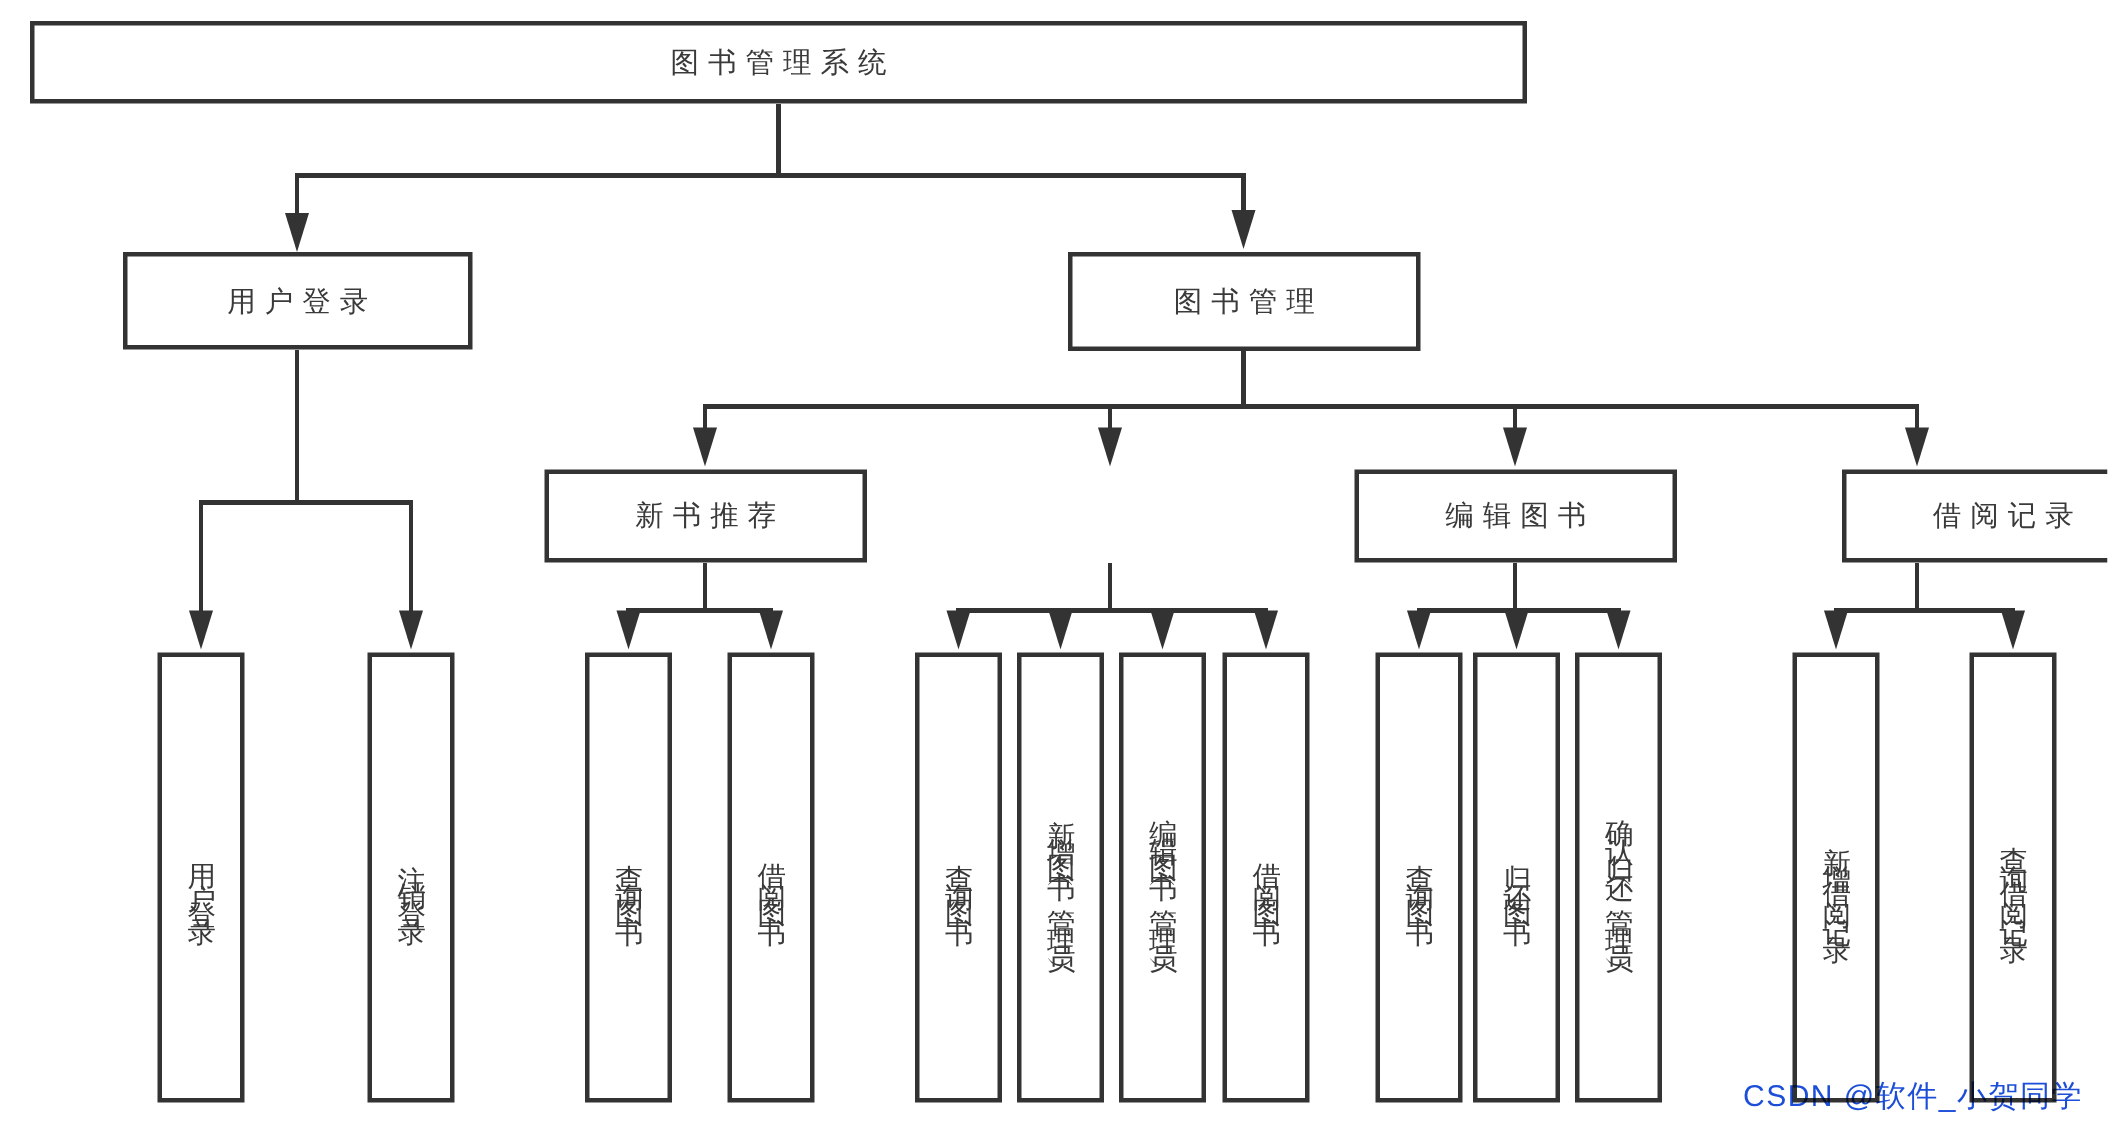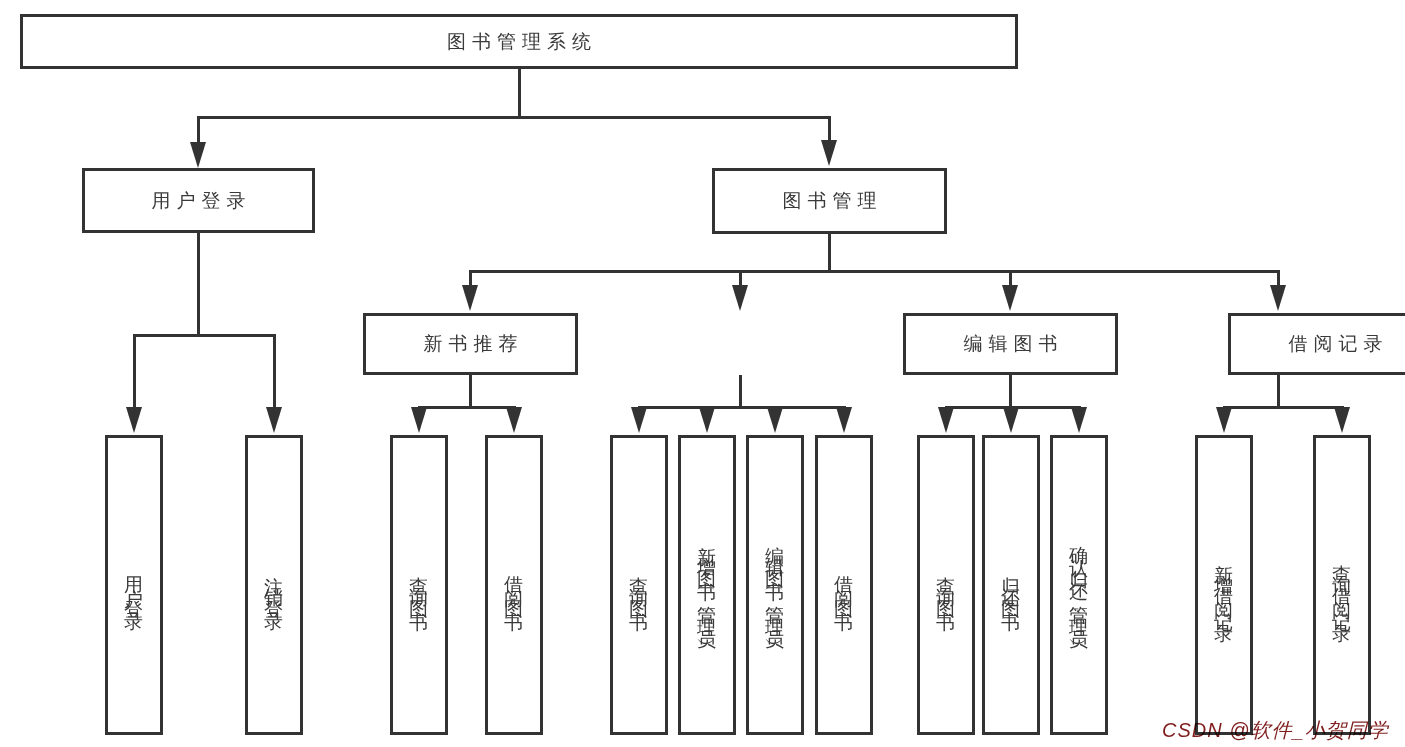--- a/index.html
+++ b/index.html
@@ -125,14 +125,14 @@
   <div class="node leaf" style="left:746px">编辑图书（管理员）</div>
   <div class="node leaf" style="left:815px">借阅图书</div>
 
   <div class="node leaf" style="left:917px">查询图书</div>
   <div class="node leaf" style="left:982px">归还图书</div>
   <div class="node leaf" style="left:1050px">确认归还（管理员）</div>
 
   <div class="node leaf" style="left:1195px">新增借阅记录</div>
   <div class="node leaf" style="left:1313px">查询借阅记录</div>
 
-  <div class="watermark" style="color: #7f1d1d; font-style: italic;">CSDN @软件_小贺同学</div>
+  <div class="watermark" style="color: #1d4ed8;">CSDN @软件_小贺同学</div>
 </div>
 
 </body></html>

